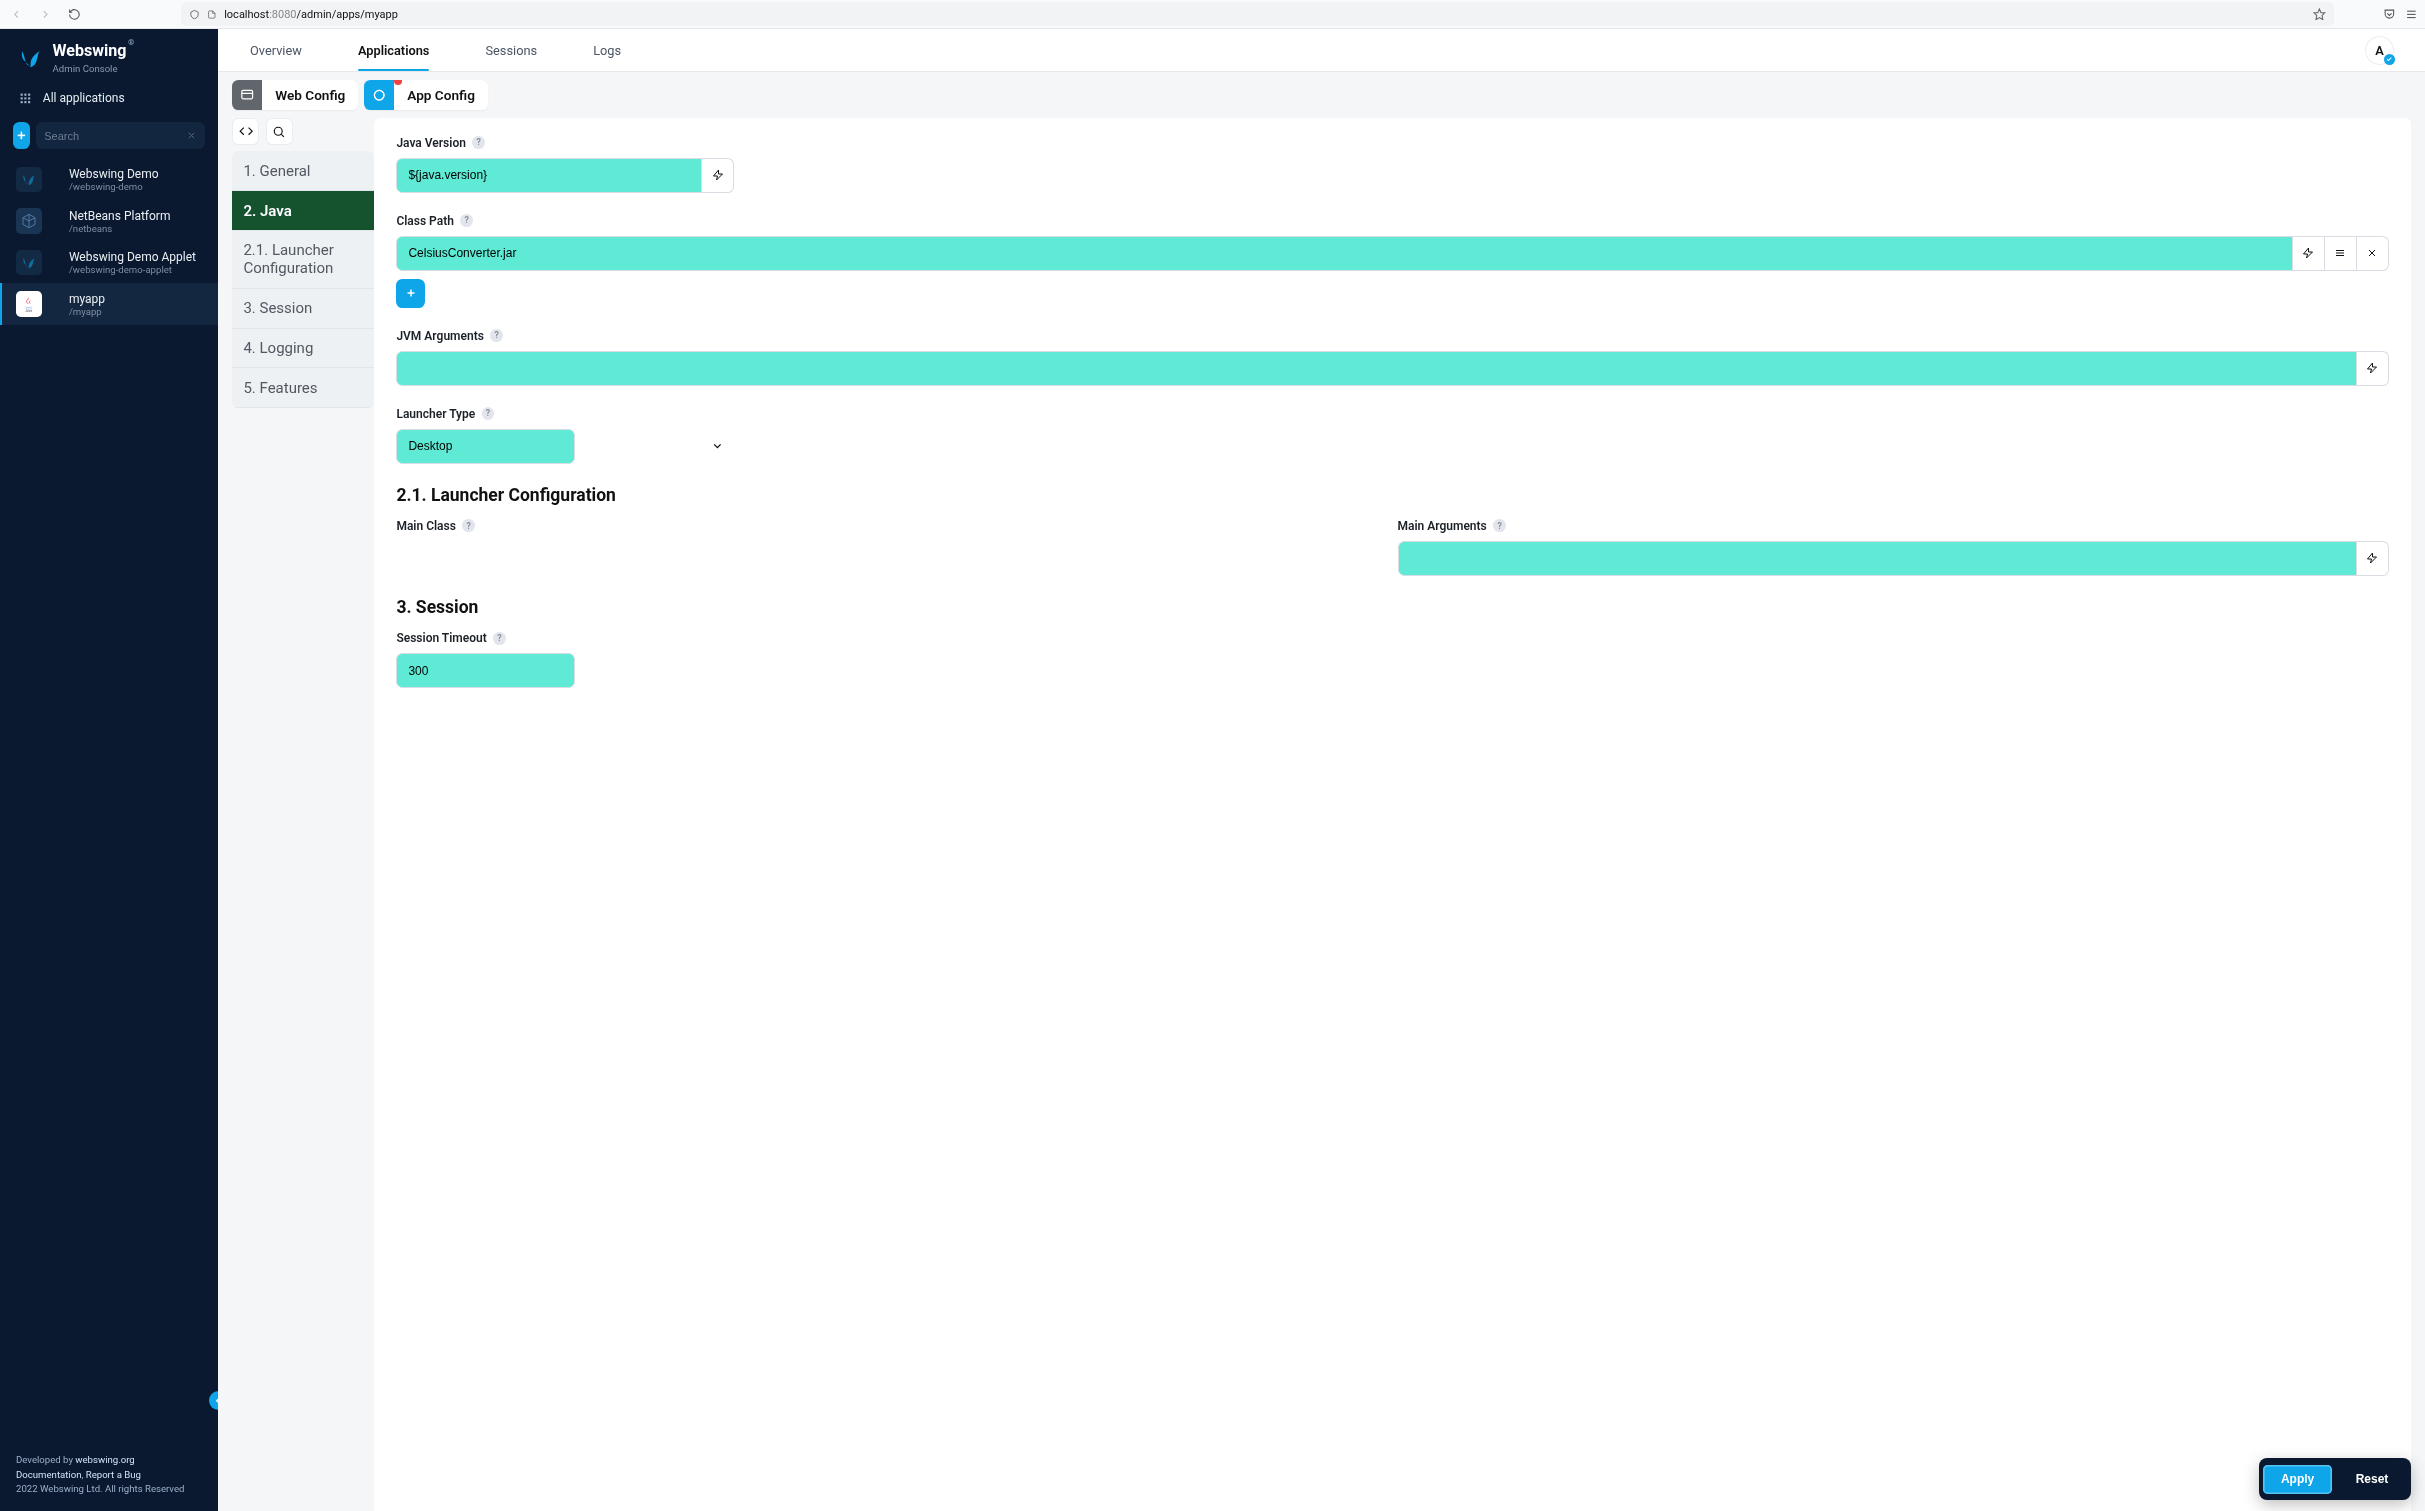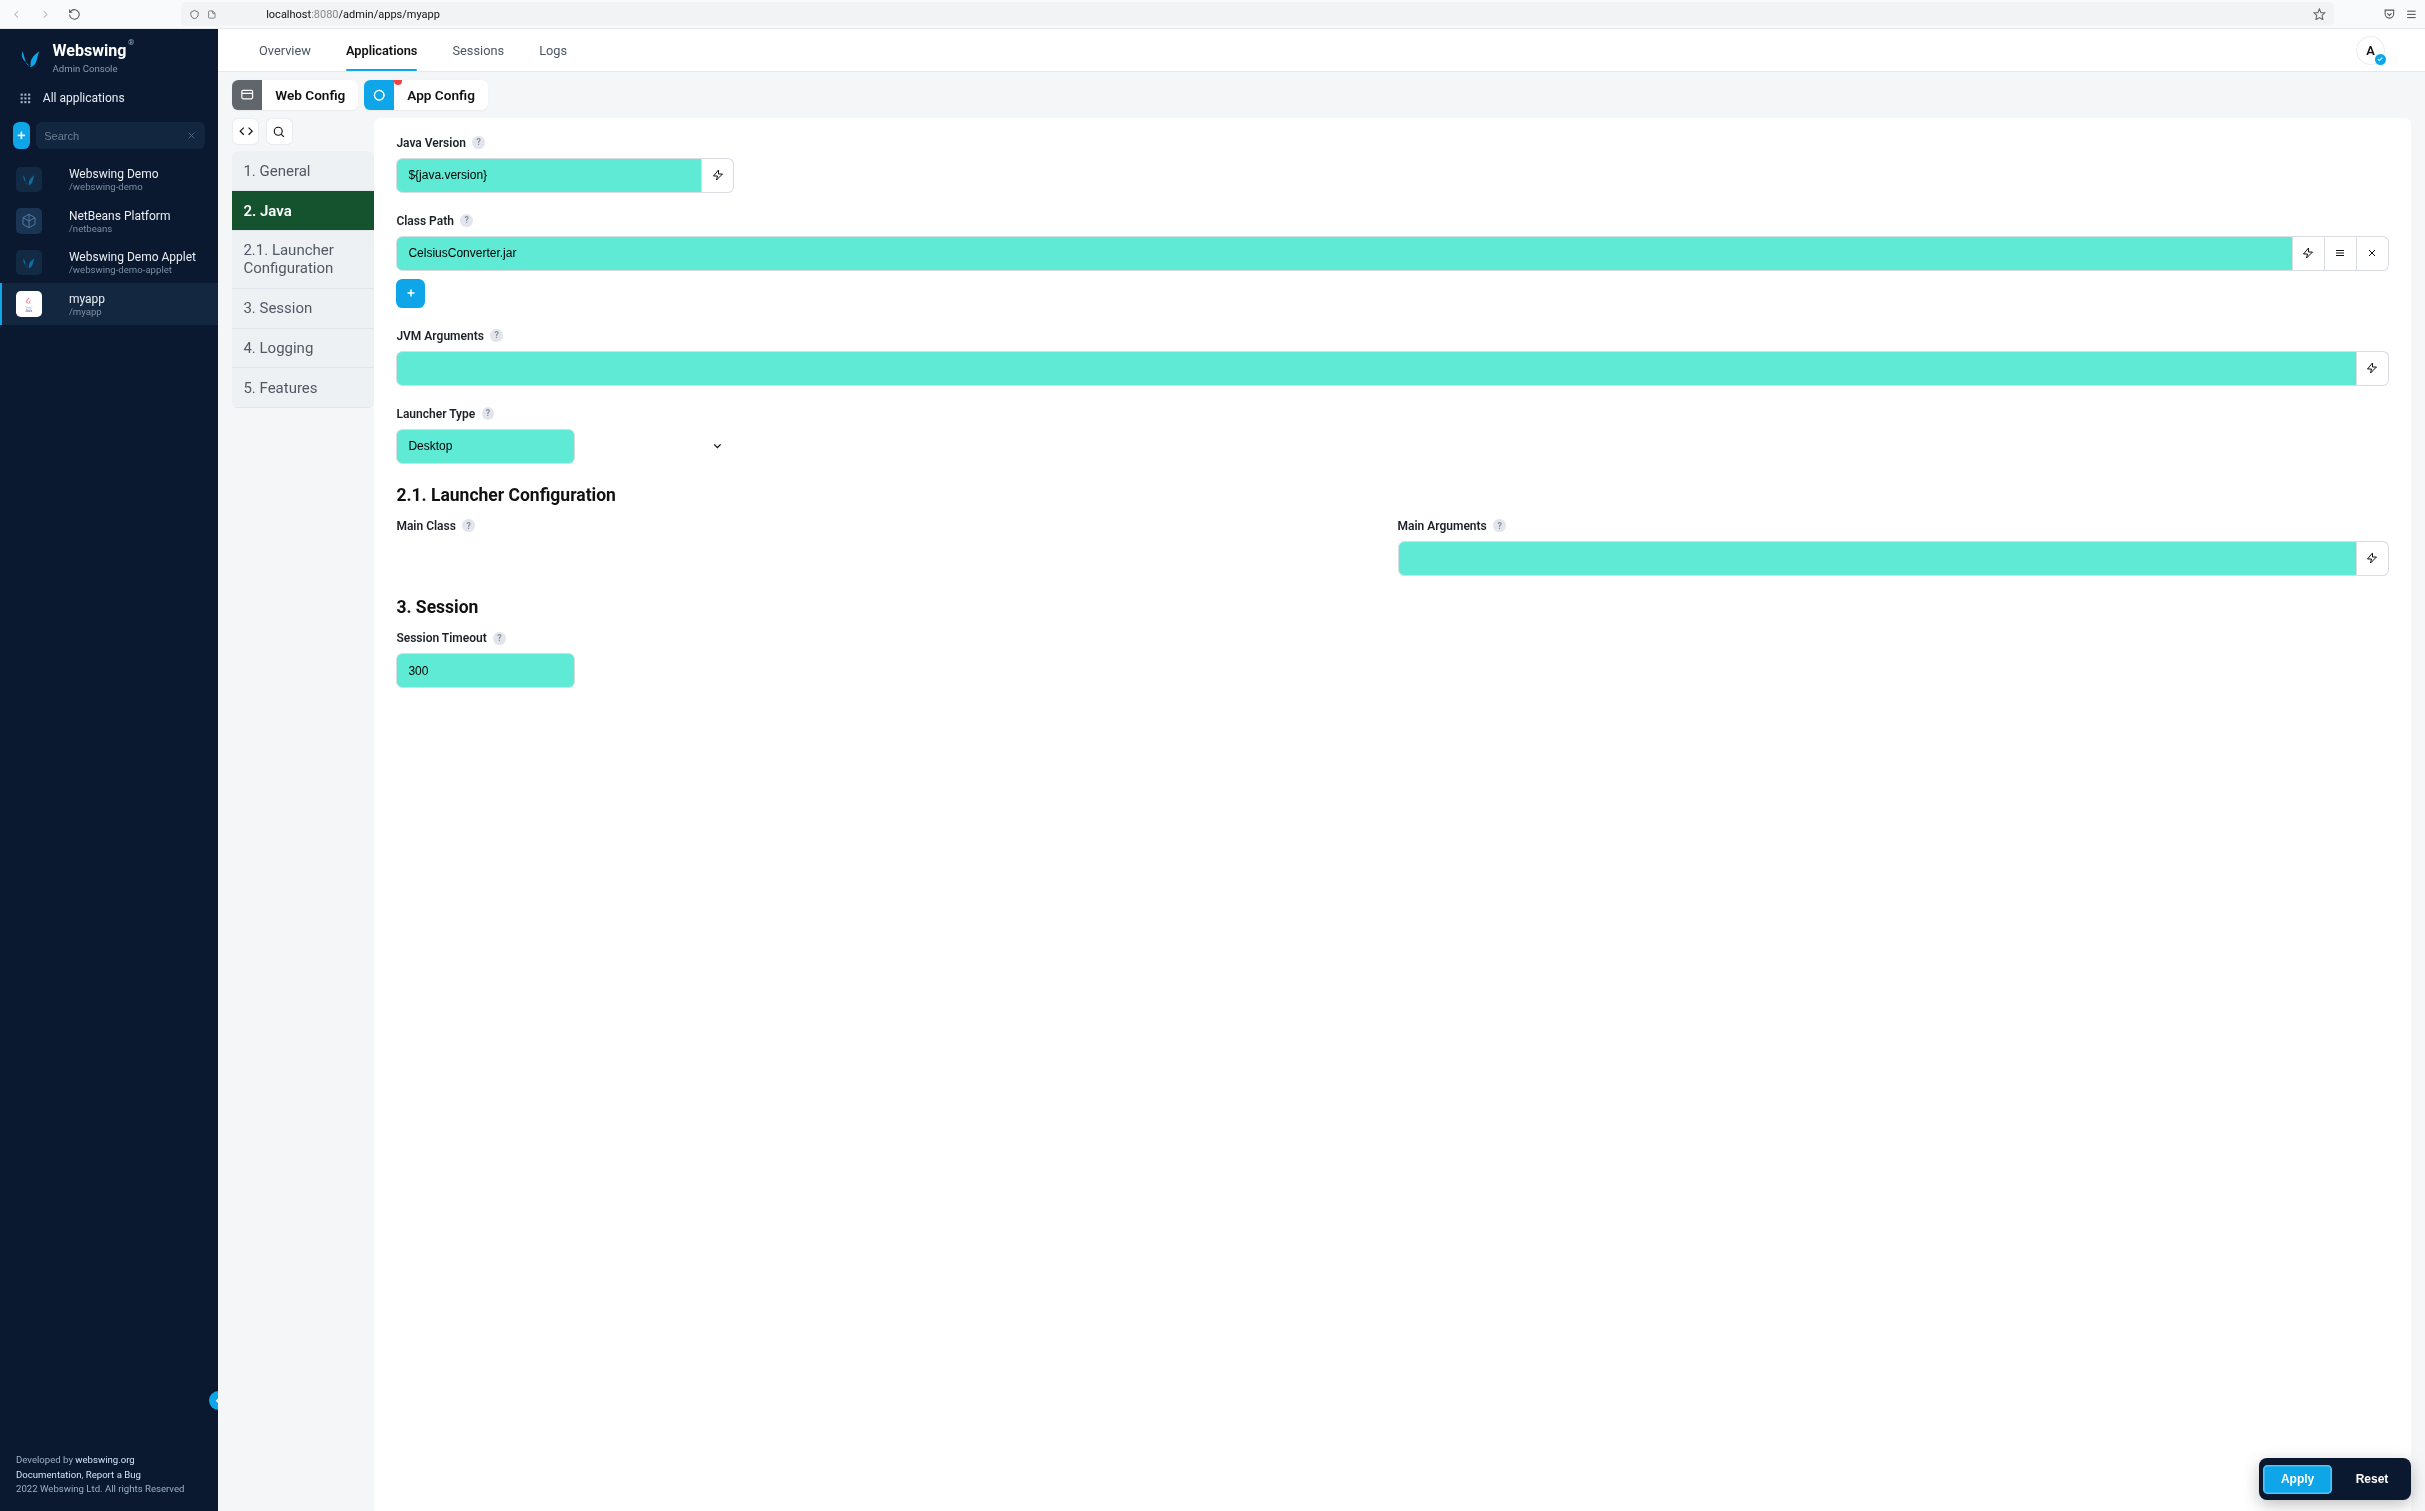--- a/index.html
+++ b/index.html
@@ -4,21 +4,21 @@
 <style>
   * { box-sizing: border-box; margin: 0; padding: 0; }
   html, body { width: 100%; height: 100%; font-family: -apple-system, BlinkMacSystemFont, "Segoe UI", Roboto, "Helvetica Neue", Arial, sans-serif; font-size: 11px; color: #111; }
   body { display: flex; flex-direction: column; background: #f5f6f8; overflow: hidden; }
 
   
   .browser-bar { height: 29px; background: #f9fafb; display: flex; align-items: center; padding: 0 6.4px; gap: 8px; border-bottom: 0.8px solid #e5e7eb; }
   .nav-btn { width: 21px; height: 21px; display:flex;align-items:center;justify-content:center; color:#555; border-radius:3.2px; }
   .nav-btn.disabled { color:#bbb; }
   .url-bar { flex:1; margin-left: 88px; height:24px; background:#f1f3f5; border-radius:4.8px; display:flex; align-items:center; padding:0 8px; gap:6.4px; color:#555; }
-  .url-bar .host { color:#111;margin-left:42px; }
+  .url-bar .host { color:#111; }
   .url-bar .port { color:#888; }
   .url-bar .path { color:#111; }
   .url-bar .lock, .url-bar .page { width:11px;height:11px;display:inline-flex;align-items:center;justify-content:center;color:#666;}
   .url-bar .star { margin-left:auto; color:#666; }
   .br-icon { width:14.4px;height:14.4px; display:flex;align-items:center;justify-content:center; color:#555; }
 
   
   .shell { flex:1; display:flex; min-height:0; }
   .sidebar { width:218px; background:#0a192f; color:#d0d6de; display:flex; flex-direction:column; position:relative; }
   .sidebar .brand { display:flex; align-items:center; gap:9.6px; padding:14.4px 17.5px 6.4px; }
@@ -41,21 +41,21 @@
   .app-item .icon.java { background:#fff; }
   .app-item .name { color:#e9eef3; font-size:12px; line-height:1.2;}
   .app-item .path { color:#7d8ea4; font-size:9.6px;}
   .app-item.active { background:#132840; border-left-color:#0ea5e9; }
   .sidebar .footer { padding:11px 16px 14.4px; font-size:9.6px; color:#9bb0c6; line-height:1.5;}
   .sidebar .footer a { color:#cfe3f6; text-decoration:none;}
   .sidebar .collapse { position:absolute; right:-9.6px; top:calc(100% - 120px); width:19px;height:19px; border-radius:50%; background:#0ea5e9; color:#fff; display:flex;align-items:center;justify-content:center; font-size:11px;}
 
   
   .main { flex:1; display:flex; flex-direction:column; min-width:0; background:#f5f6f8; position:relative;}
-  .topnav { height:43px; background:#fff; border-bottom:0.8px solid #e6e8ec; display:flex; align-items:center; padding:0 41px; gap:35px;}
+  .topnav { height:43px; background:#fff; border-bottom:0.8px solid #e6e8ec; display:flex; align-items:center; padding:0 32px; gap:56px;}
   .topnav .tab { color:#4b5563; font-size:12.8px; padding:12.8px 0; position:relative;}
   .topnav .tab.active { color:#111; font-weight:600;}
   .topnav .tab.active::after{content:"";position:absolute;left:0;right:0;bottom:-0.8px;height:2.4px;background:#0ea5e9;border-radius:1.6px;}
   .topnav .avatar { margin-left:auto; width:27px;height:27px;border-radius:50%;background:#fff;box-shadow:0 0 0 0.8px #e6e8ec; display:flex;align-items:center;justify-content:center;font-weight:600;font-size:12.8px;position:relative;}
   .topnav .avatar .badge{position:absolute;right:-1.6px;bottom:-1.6px;width:11px;height:11px;border-radius:50%;background:#0ea5e9;color:#fff;font-size:7.2px;display:flex;align-items:center;justify-content:center;}
 
   .cfg-tabs { padding:8px 14.4px 0; display:flex; gap:6.4px;}
   .cfg-tab { display:flex; align-items:center; background:#fff; border-radius:6.4px; overflow:hidden; box-shadow:0 0.8px 1.6px rgba(0,0,0,.05); position:relative;}
   .cfg-tab .ic { width:30px;height:30px; display:flex;align-items:center;justify-content:center;}
   .cfg-tab .lbl { padding:0 12.8px; font-size:13.6px; font-weight:600;}

